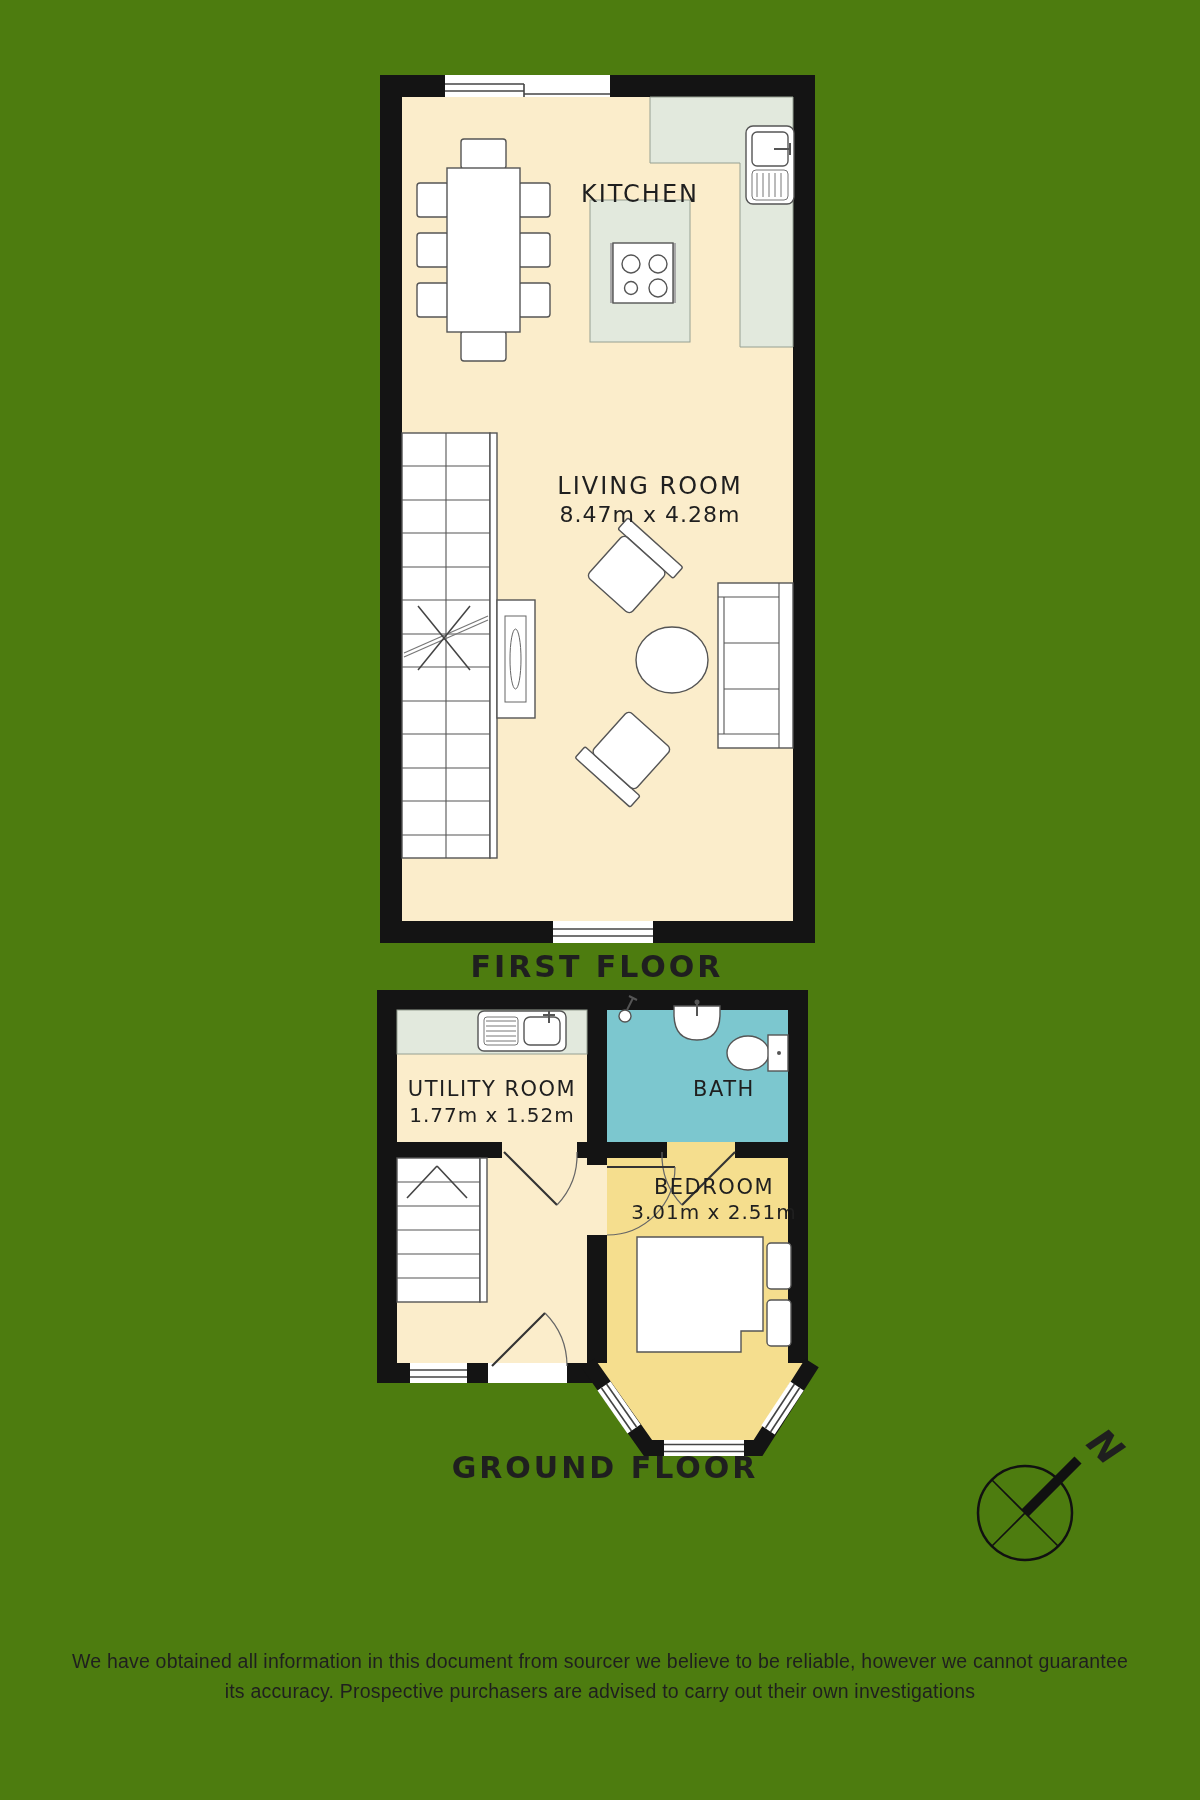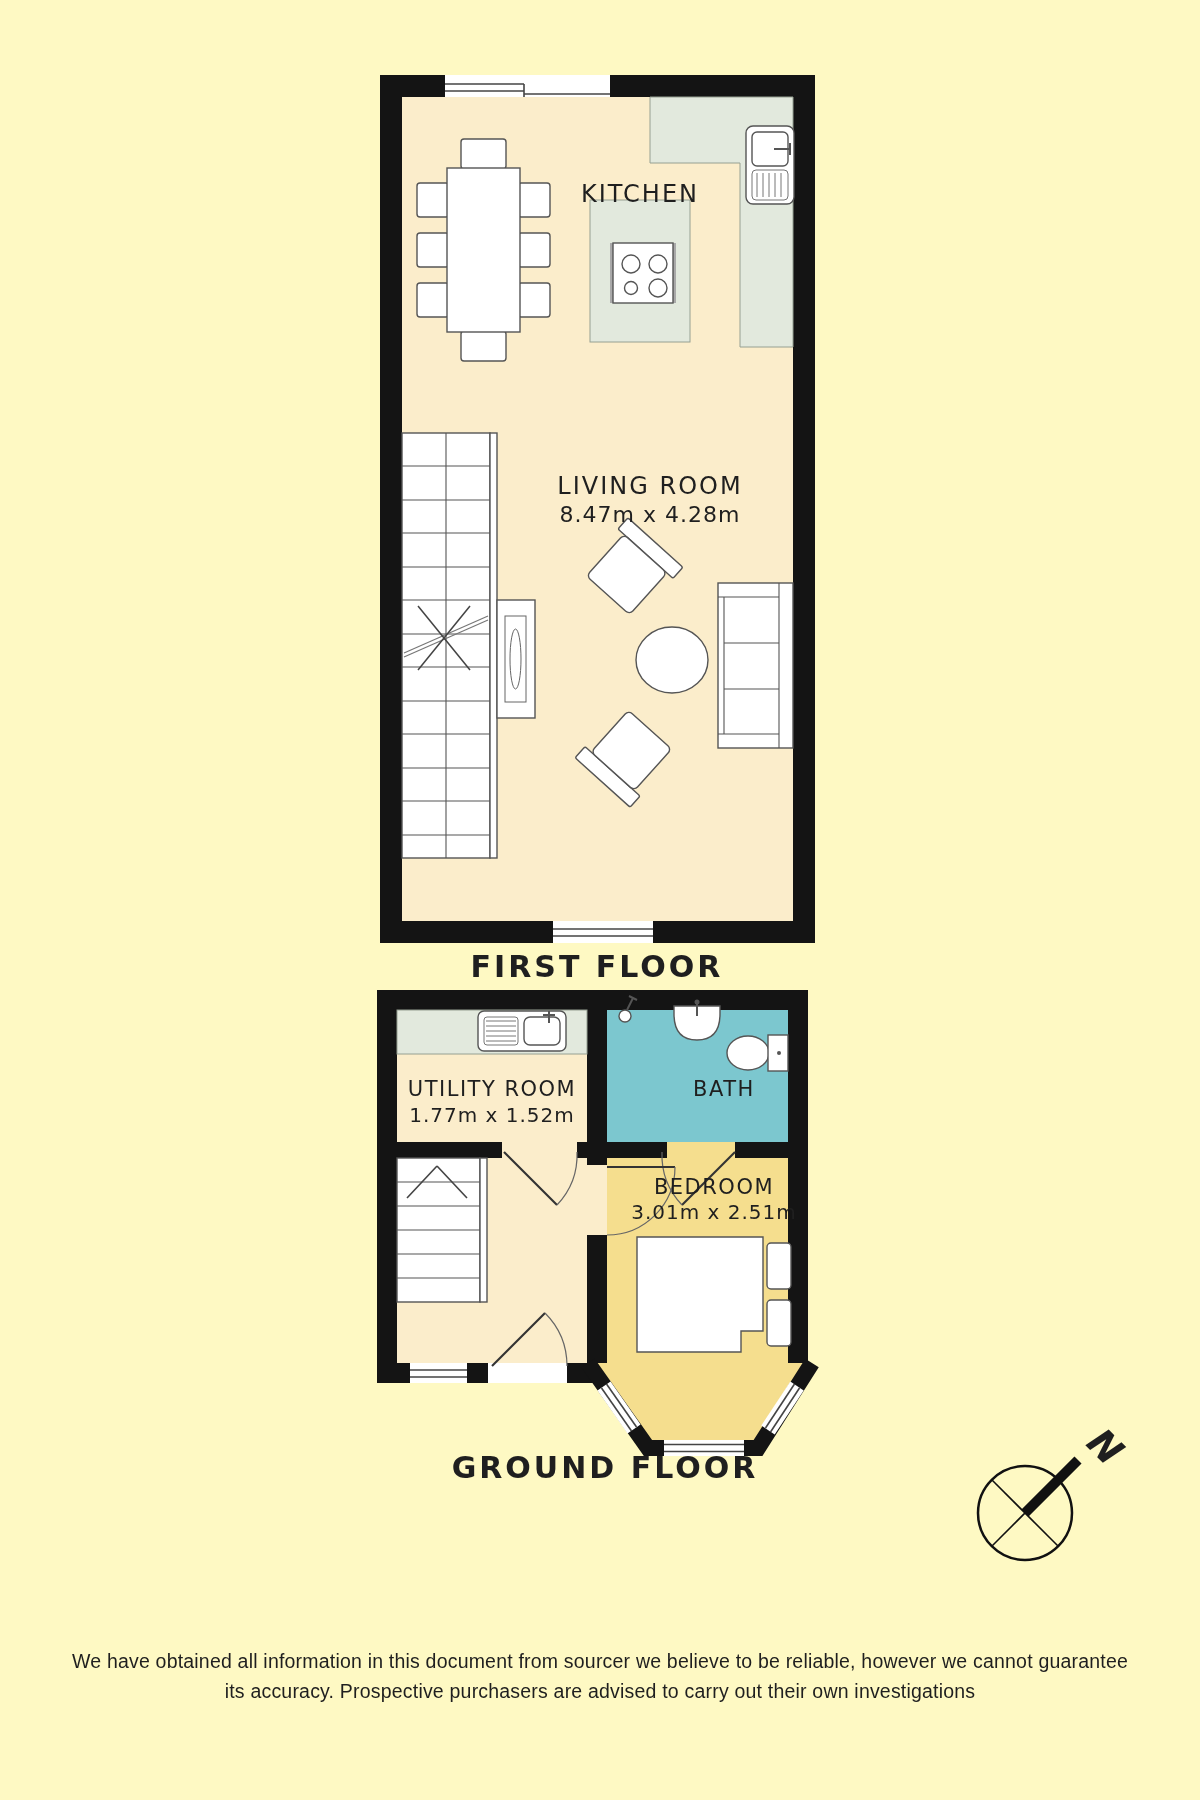--- a/index.html
+++ b/index.html
@@ -1,16 +1,16 @@
 <!DOCTYPE html>
 <html style="--wall: #141414; --line: #555555; --room_cream: #FBEDCB; --counter_sage: #E2E9DD; --bath_teal: #7CC7CF; --bedroom_yellow: #F5DE8E; --text: #1f1f1f; --window_line: #444444;"><head>
 <meta charset="utf-8">
 <style>
   html,body{margin:0;padding:0;background:#ffffff;}
-  .canvas{position:relative;width:1200px;height:1800px;background:#fef9c3;overflow:hidden;}
+  .canvas{position:relative;width:1200px;height:1800px;background:#4d7c0f;overflow:hidden;}
   svg{position:absolute;left:0;top:0;}
   .wall{fill:var(--wall);}
   .cream{fill:var(--room_cream);}
   .sage{fill:var(--counter_sage);stroke:#96a092;stroke-width:1;}
   .teal{fill:var(--bath_teal);}
   .yellow{fill:var(--bedroom_yellow);}
   .white{fill:#ffffff;}
   .furn{fill:#ffffff;stroke:var(--line);stroke-width:1.4;}
   .thin{stroke:var(--line);stroke-width:1.1;fill:none;}
   .winline{stroke:var(--window_line);stroke-width:1.6;fill:none;}

